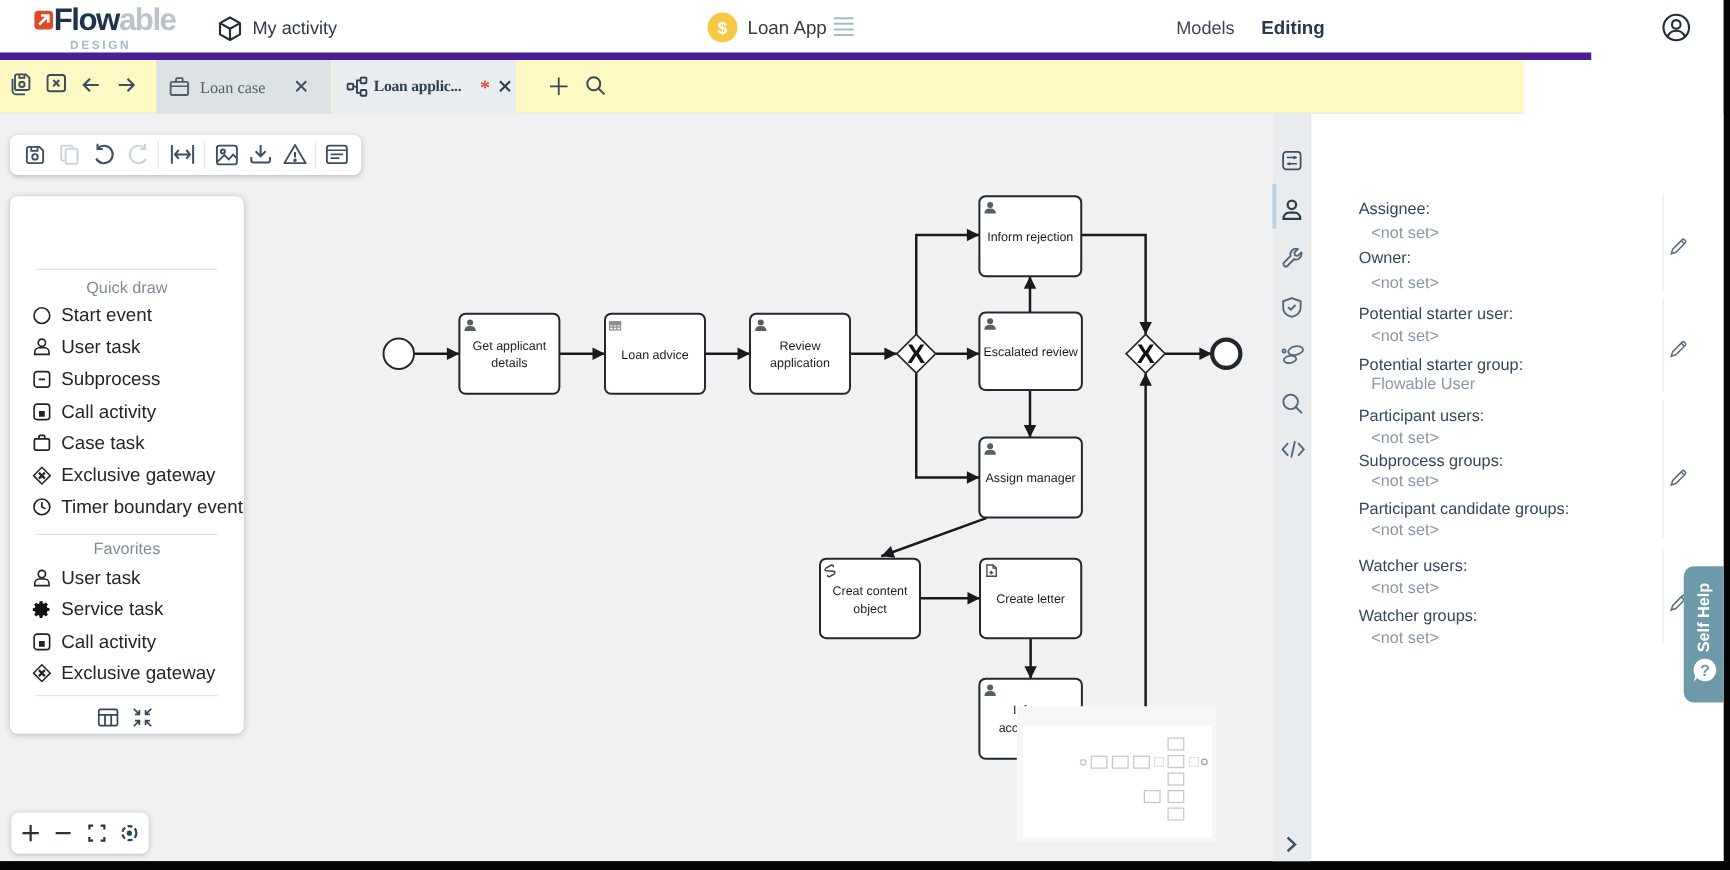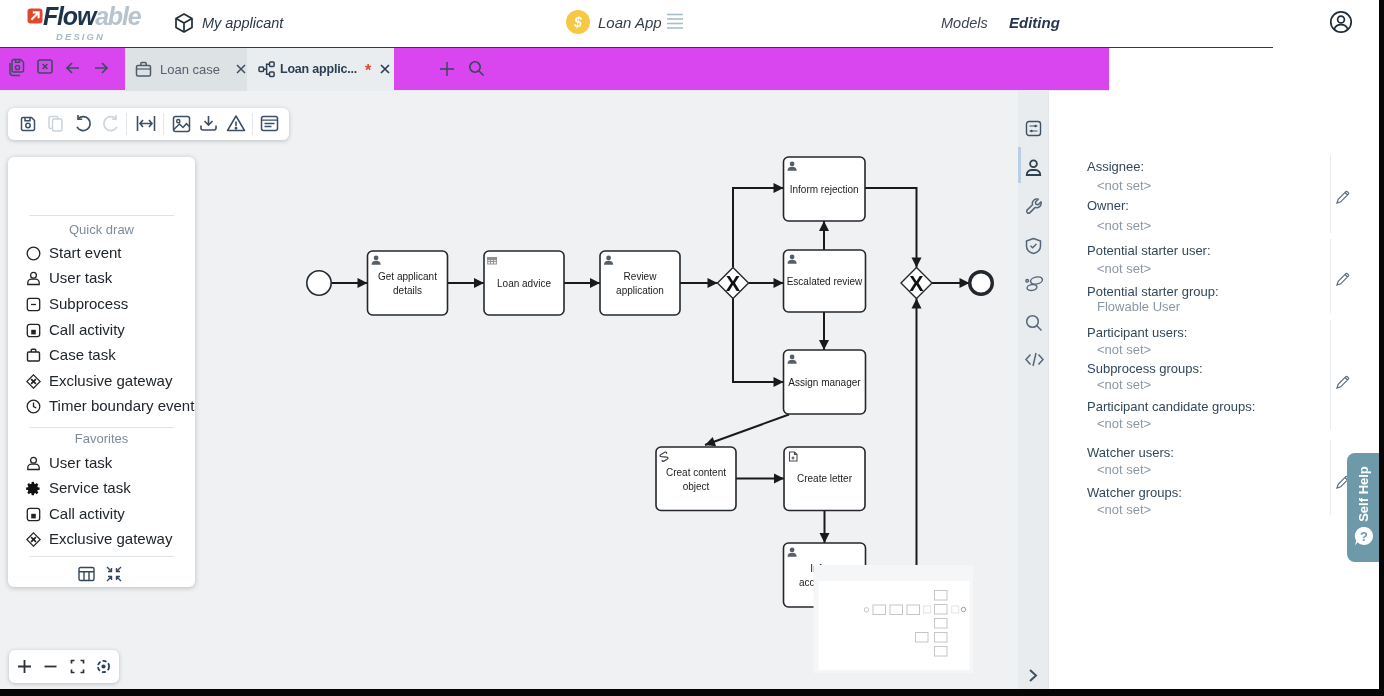--- a/index.html
+++ b/index.html
@@ -1,37 +1,37 @@
 <!DOCTYPE html>
 <html><head>
 <meta charset="utf-8">
 <style>
 * { margin:0; padding:0; box-sizing:border-box; }
 html,body { width:1384px; height:696px; overflow:hidden; background:#000; }
 body { font-family:"Liberation Sans", sans-serif; }
 #app { position:absolute; left:0; top:0; width:1379px; height:689px; background:#fff; }
 
-#header { position:absolute; left:0; top:0; width:1273px; height:48px; background:#fff; border-bottom:1px solid #4c1d95; z-index:30;font-style:italic; }
+#header { position:absolute; left:0; top:0; width:1273px; height:48px; background:#fff; border-bottom:6px solid #4c1d95; z-index:30; }
 #logoicon { position:absolute; left:27px; top:8px; width:16px; height:16px; }
 #logotext { position:absolute; left:43px; top:0px; font-size:25px; font-weight:bold; letter-spacing:-1.2px; color:#1d3349; line-height:33px; }
 #logotext span { color:#b7c3cd; }
 #logodesign { position:absolute; left:56px; top:30.5px; font-size:9.5px; font-weight:bold; letter-spacing:2.1px; color:#a5bac7; }
 #wsicon { position:absolute; left:173px; top:11px; }
 #wstext { position:absolute; left:202px; top:15px; font-size:14.5px; color:#2d3846; }
 #appbadge { position:absolute; left:566px; top:10px; width:24px; height:24px; border-radius:50%; background:#f7c844; color:#fff; font-size:14px; font-weight:bold; text-align:center; line-height:24px; }
 #apptext { position:absolute; left:598px; top:14px; font-size:15px; color:#333c45; }
 #hamburger { position:absolute; left:667px; top:13px; }
 #models { position:absolute; left:941px; top:15px; font-size:14.5px; color:#3d4654; }
 #editing { position:absolute; left:1009px; top:14px; font-size:15px; font-weight:bold; color:#26374e; }
 #avatar { position:absolute; left:1329px; top:10px; }
 
-#tabbar { position:absolute; left:0; top:48px; width:1109px; height:43px; background:#d946ef; border-bottom:1px solid #e6e9eb; z-index:29; }
+#tabbar { position:absolute; left:0; top:48px; width:1219px; height:43px; background:#fef9c3; border-bottom:1px solid #e6e9eb; z-index:29;font-family:Liberation Serif, serif; }
 .tbicon { position:absolute; top:9px; }
 #tab1 { position:absolute; left:125px; top:0; width:140px; height:43px; background:#dde2e5; }
-#tab2 { position:absolute; left:247px; top:0; width:147px; height:43px; background:#e9edef; }
+#tab2 { position:absolute; left:266px; top:0; width:147px; height:43px; background:#e9edef; }
 .tabx { position:absolute; top:13px; width:16px; height:16px; }
 
 #canvas { position:absolute; left:0; top:91px; width:1018px; height:598px; background:#eff1f2; }
 
 #toolbar { position:absolute; left:8px; top:108px; width:281px; height:32px; background:#fff; border-radius:6px; box-shadow:0 1px 4px rgba(60,70,80,.28); z-index:10; }
 .tlsep { position:absolute; top:5px; width:1px; height:22px; background:#e2e6e9; }
 
 #palette { position:absolute; left:8px; top:157px; width:187px; height:430px; background:#fff; border-radius:6px; box-shadow:0 1px 5px rgba(60,70,80,.3); z-index:10; }
 #filter { position:absolute; left:22px; top:13px; width:143px; height:30px; border:1px solid #c6cfd6; border-radius:4px; font-size:13.5px; color:#9aa5ae; line-height:28px; padding-left:10px; background:#fff; }
 .pdiv { position:absolute; left:21px; width:145px; height:1px; background:#dde3e7; }
@@ -169,21 +169,21 @@
         <rect x="0.5" y="0.5" width="15" height="15" rx="3.2" fill="#e0482e"></rect>
         <path d="M4.3 11.7 L10.8 5.2" stroke="#fff" stroke-width="2.1" fill="none"></path>
         <path d="M5.8 4.4 h5.8 v5.8" stroke="#fff" stroke-width="2.1" fill="none"></path>
       </svg>
   <div id="logotext">Flow<span>able</span></div>
   <div id="logodesign">DESIGN</div>
   <svg id="wsicon" width="22" height="24" viewBox="0 0 22 24">
         <path d="M11 3 L19 7.5 V16.5 L11 21 L3 16.5 V7.5 Z" fill="none" stroke="#222d38" stroke-width="1.7" stroke-linejoin="round"></path>
         <path d="M3 7.5 L11 12 L19 7.5 M11 12 V21" fill="none" stroke="#222d38" stroke-width="1.7" stroke-linejoin="round"></path>
       </svg>
-  <div id="wstext">My applicant</div>
+  <div id="wstext">My activity</div>
   <div id="appbadge">$</div>
   <div id="apptext">Loan App</div>
   <svg id="hamburger" width="16" height="18" viewBox="0 0 16 18">
         <g stroke="#a7bdca" stroke-width="1.6">
           <line x1="0" y1="1.5" x2="16" y2="1.5"></line>
           <line x1="0" y1="6" x2="16" y2="6"></line>
           <line x1="0" y1="10.5" x2="16" y2="10.5"></line>
           <line x1="0" y1="15" x2="16" y2="15"></line>
         </g>
       </svg>

